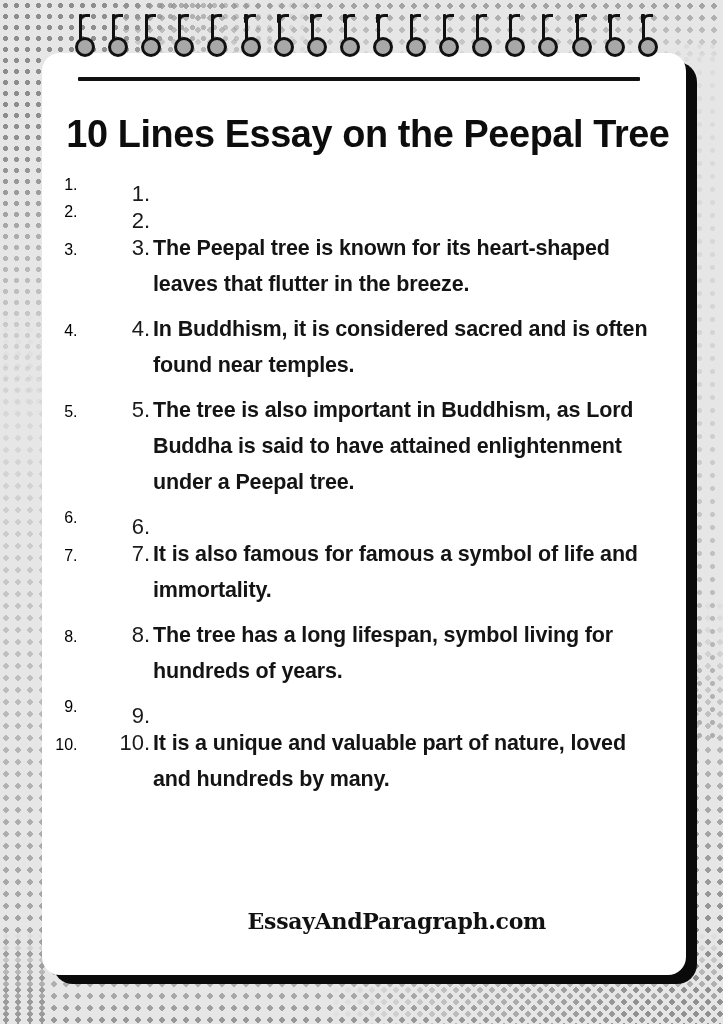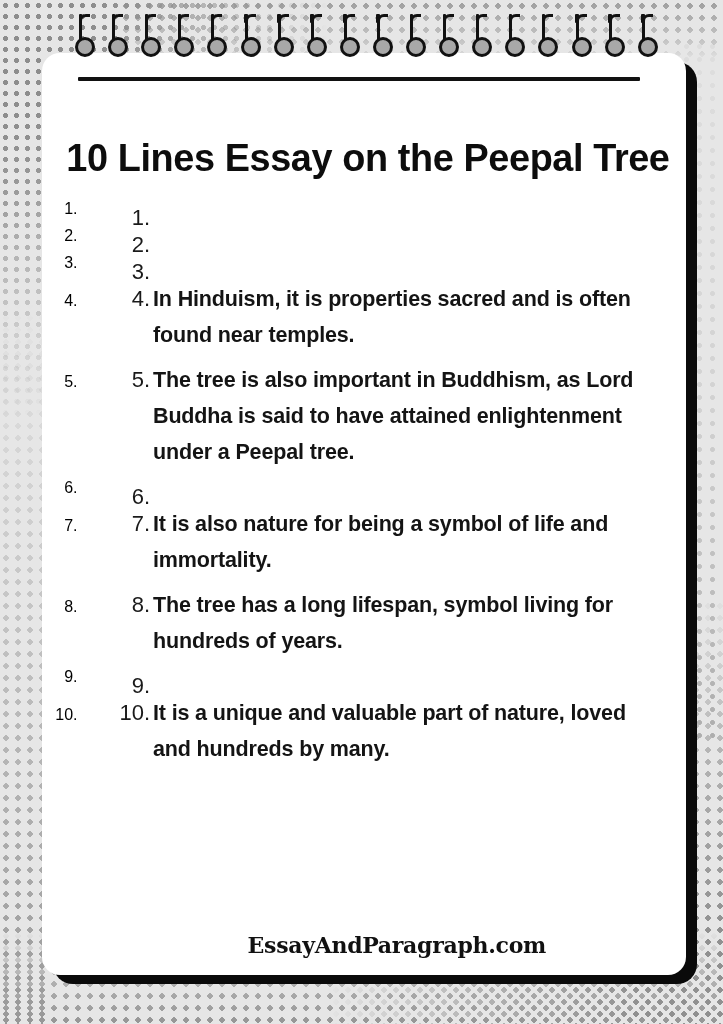--- a/index.html
+++ b/index.html
@@ -141,21 +141,21 @@
     left: 78px; top: 77px;
     width: 562px; height: 4px;
     background: #111111;
     border-radius: 1px;
     z-index: 5;
   }
 
   
   #content {
     position: absolute;
-    left: 42px; top: 68px;
+    left: 42px; top: 44px;
     width: 540px; height: 922px;
     z-index: 6;
     border-radius: 16px;
   }
 
   #page-title {
     position: absolute;
     left: 15px; top: 42px;
     width: 616px;
     text-align: center;
@@ -307,24 +307,24 @@
 
 <div id="header-rule"></div>
 
 <div id="content">
 
   <h1 id="page-title">10 Lines Essay on the Peepal Tree</h1>
 
   <ol id="essay-list">
       <li class="essay-item"><span class="item-number">1.</span></li>
       <li class="essay-item"><span class="item-number">2.</span></li>
-      <li class="essay-item"><span class="item-number">3.</span></li>
-      <li class="essay-item"><span class="item-number">4.</span><span class="item-text">In Hinduism, it is properties sacred and is often found near temples.</span></li>
+      <li class="essay-item"><span class="item-number">3.</span><span class="item-text">The Peepal tree is known for its heart-shaped leaves that flutter in the breeze.</span></li>
+      <li class="essay-item"><span class="item-number">4.</span><span class="item-text">In Buddhism, it is considered sacred and is often found near temples.</span></li>
       <li class="essay-item"><span class="item-number">5.</span><span class="item-text">The tree is also important in Buddhism, as Lord Buddha is said to have attained enlightenment under a Peepal tree.</span></li>
       <li class="essay-item"><span class="item-number">6.</span></li>
-      <li class="essay-item"><span class="item-number">7.</span><span class="item-text">It is also nature for being a symbol of life and immortality.</span></li>
+      <li class="essay-item"><span class="item-number">7.</span><span class="item-text">It is also famous for famous a symbol of life and immortality.</span></li>
       <li class="essay-item"><span class="item-number">8.</span><span class="item-text">The tree has a long lifespan, symbol living for hundreds of years.</span></li>
       <li class="essay-item"><span class="item-number">9.</span></li>
       <li class="essay-item"><span class="item-number">10.</span><span class="item-text">It is a unique and valuable part of nature, loved and hundreds by many.</span></li>
     </ol>
 
   <div id="footer-credit">EssayAndParagraph.com</div>
 </div>
 
 </body></html>

